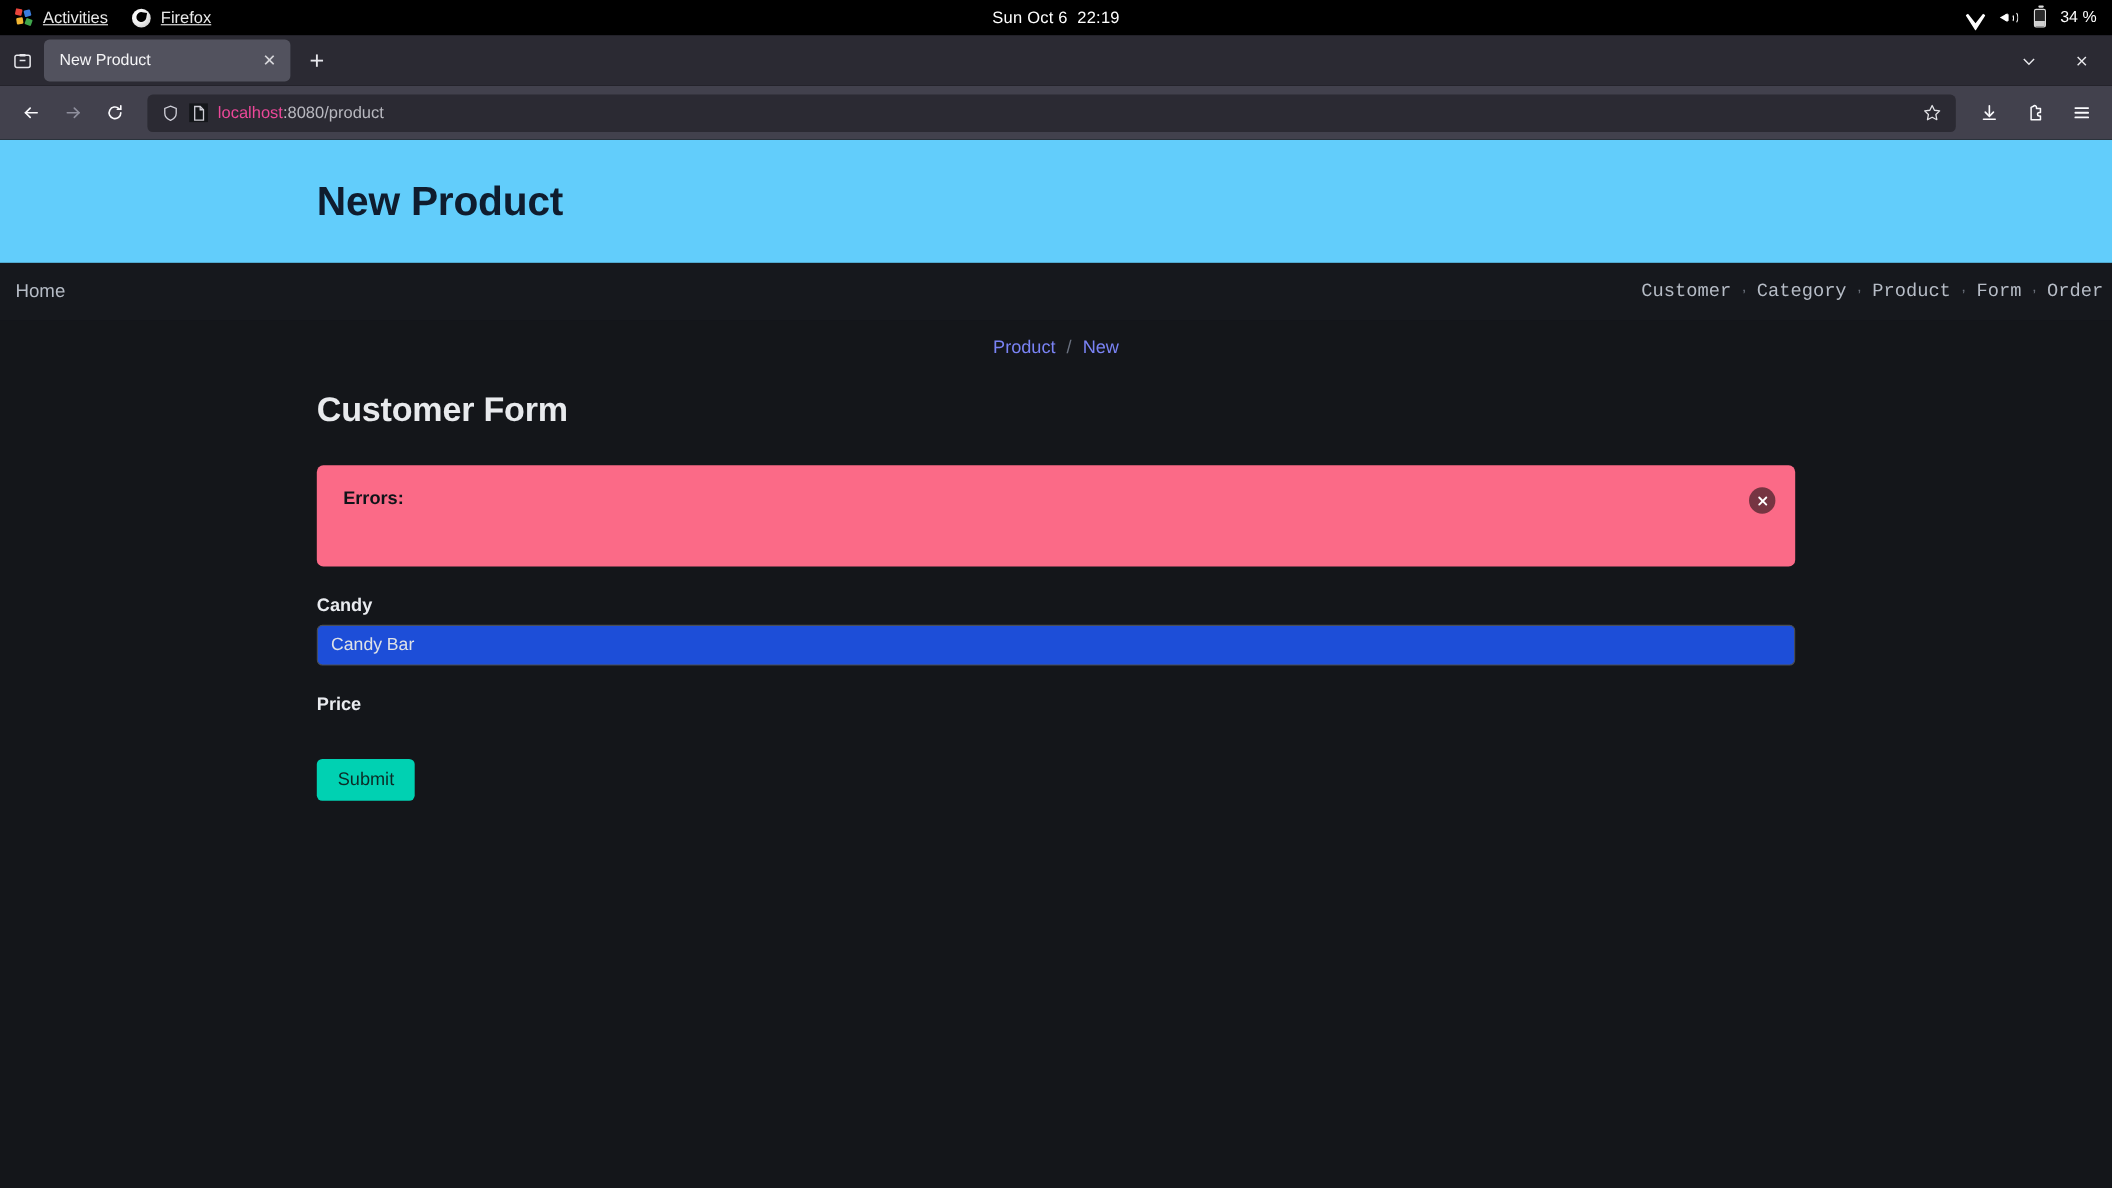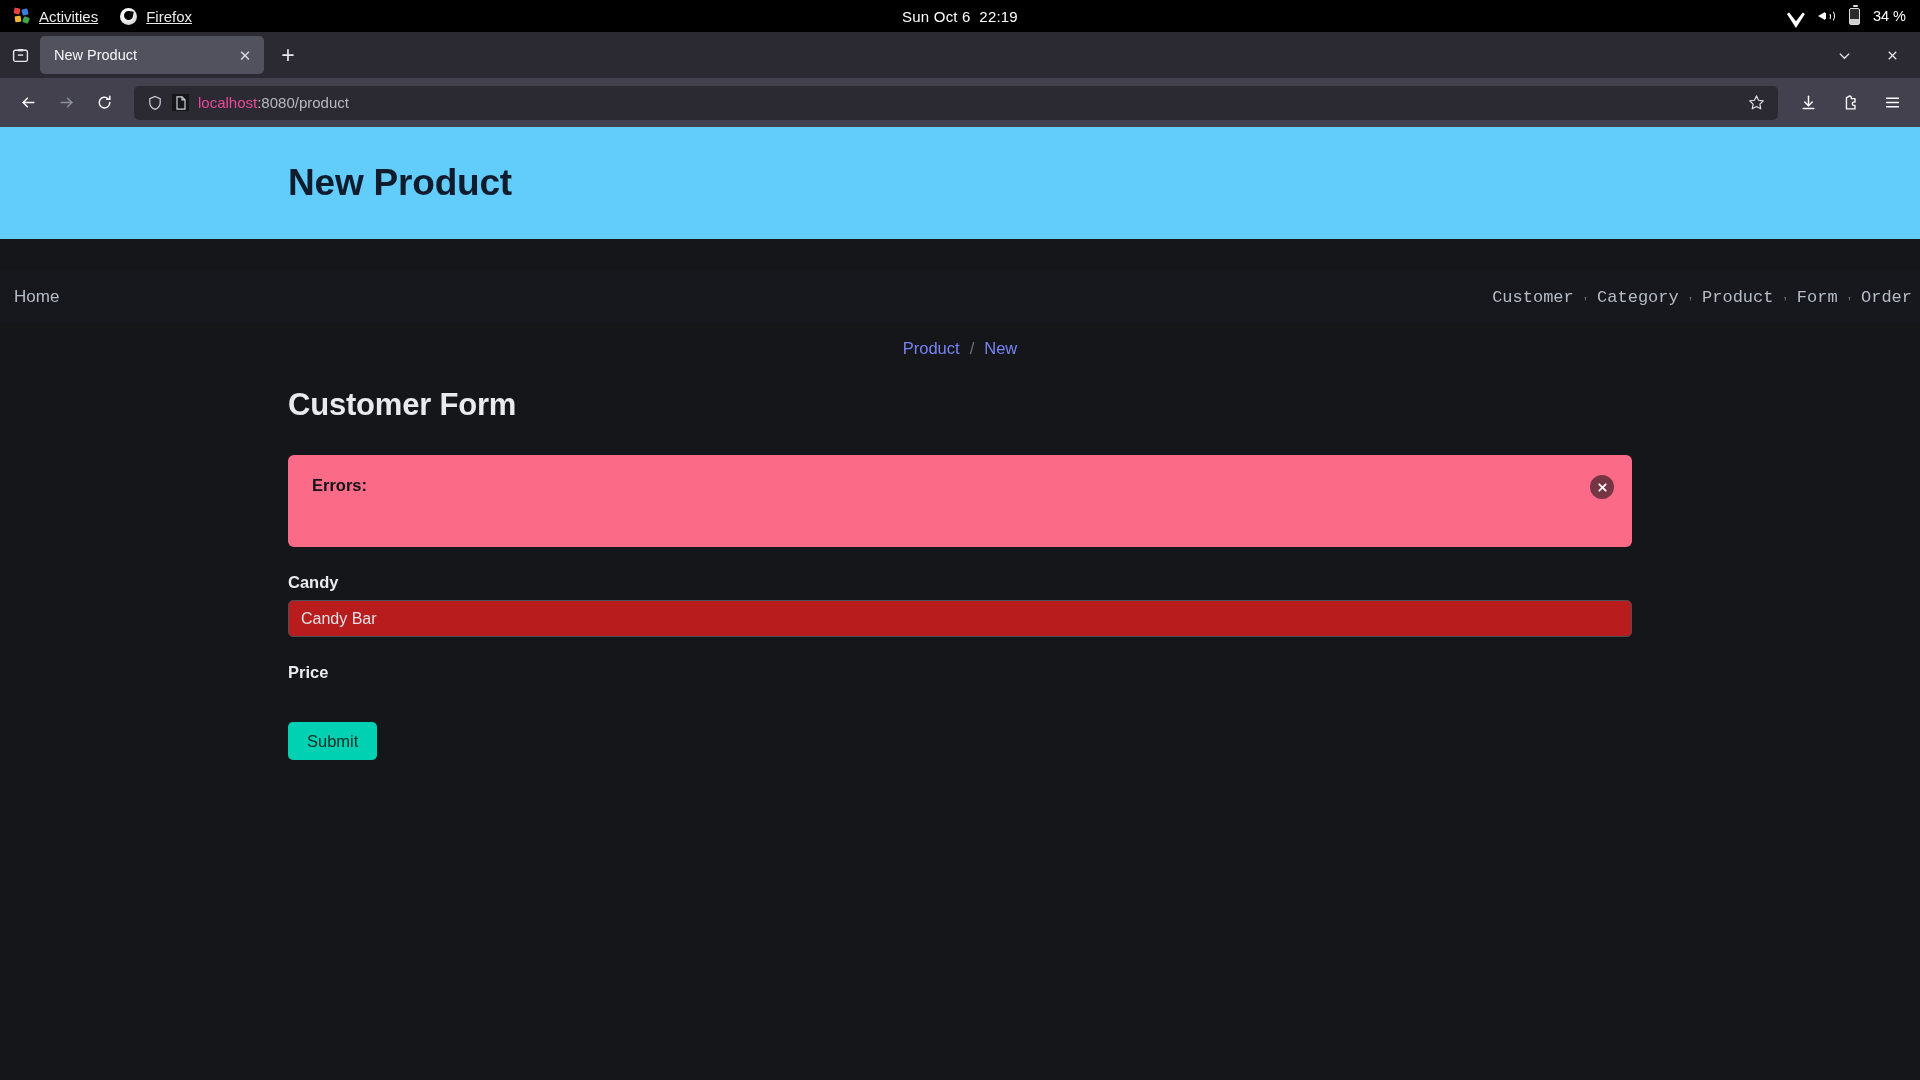--- a/index.html
+++ b/index.html
@@ -144,21 +144,21 @@
     display: flex; align-items: center;
   }
   .hero h1 {
     color: #0f1c2e; font-size: 37px; font-weight: bold;
     margin-left: 288px; letter-spacing: -.2px;
   }
 
   .navbar-site {
     background: #16181d; height: 52px; width: 100%;
     display: flex; align-items: center; justify-content: space-between;
-    padding: 0 0 0 14px; color: #b6bcc6; font-size: 17px; margin-top: 32px;
+    padding: 0 0 0 14px; color: #b6bcc6; font-size: 17px;
   }
   .nav-home { color: #b6bcc6; }
   .nav-right { display: flex; align-items: center; padding-right: 0; }
   .nav-link { color: #b6bcc6; padding: 0 8px; font-size: 17px; font-family: Liberation Mono, monospace; }
   .nav-sep { color: #6d737d; font-size: 15px; align-self: flex-start; margin-top: 8px; padding: 0 2px; }
 
   .breadcrumb {
     display: flex; justify-content: center; align-items: center;
     gap: 10px; margin-top: 16px; font-size: 16.5px;
   }
@@ -186,21 +186,21 @@
     display: flex; align-items: center; justify-content: center;
   }
   .alert-close svg { width: 11px; height: 11px; }
 
   .field-label {
     color: #e9ebef; font-weight: bold; font-size: 16.5px;
     margin-top: 26px; margin-bottom: 8px;
   }
   .input-wrap { position: relative; }
   .text-input {
-    width: 100%; height: 37px; background: #b91c1c;
+    width: 100%; height: 37px; background: #1d4ed8;
     border: 1px solid #4a4f57; border-radius: 5px;
     color: #dfe2e6; font-size: 16px; padding: 0 12px;
     font-family: "Liberation Sans", sans-serif; outline: none;
   }
   .spinner {
     position: absolute; right: 10px; top: 50%; transform: translateY(-50%);
     width: 17px; height: 19px; background: #dadde1; border-radius: 2px;
     display: flex; flex-direction: column; align-items: center; justify-content: center;
     gap: 1px;
   }

